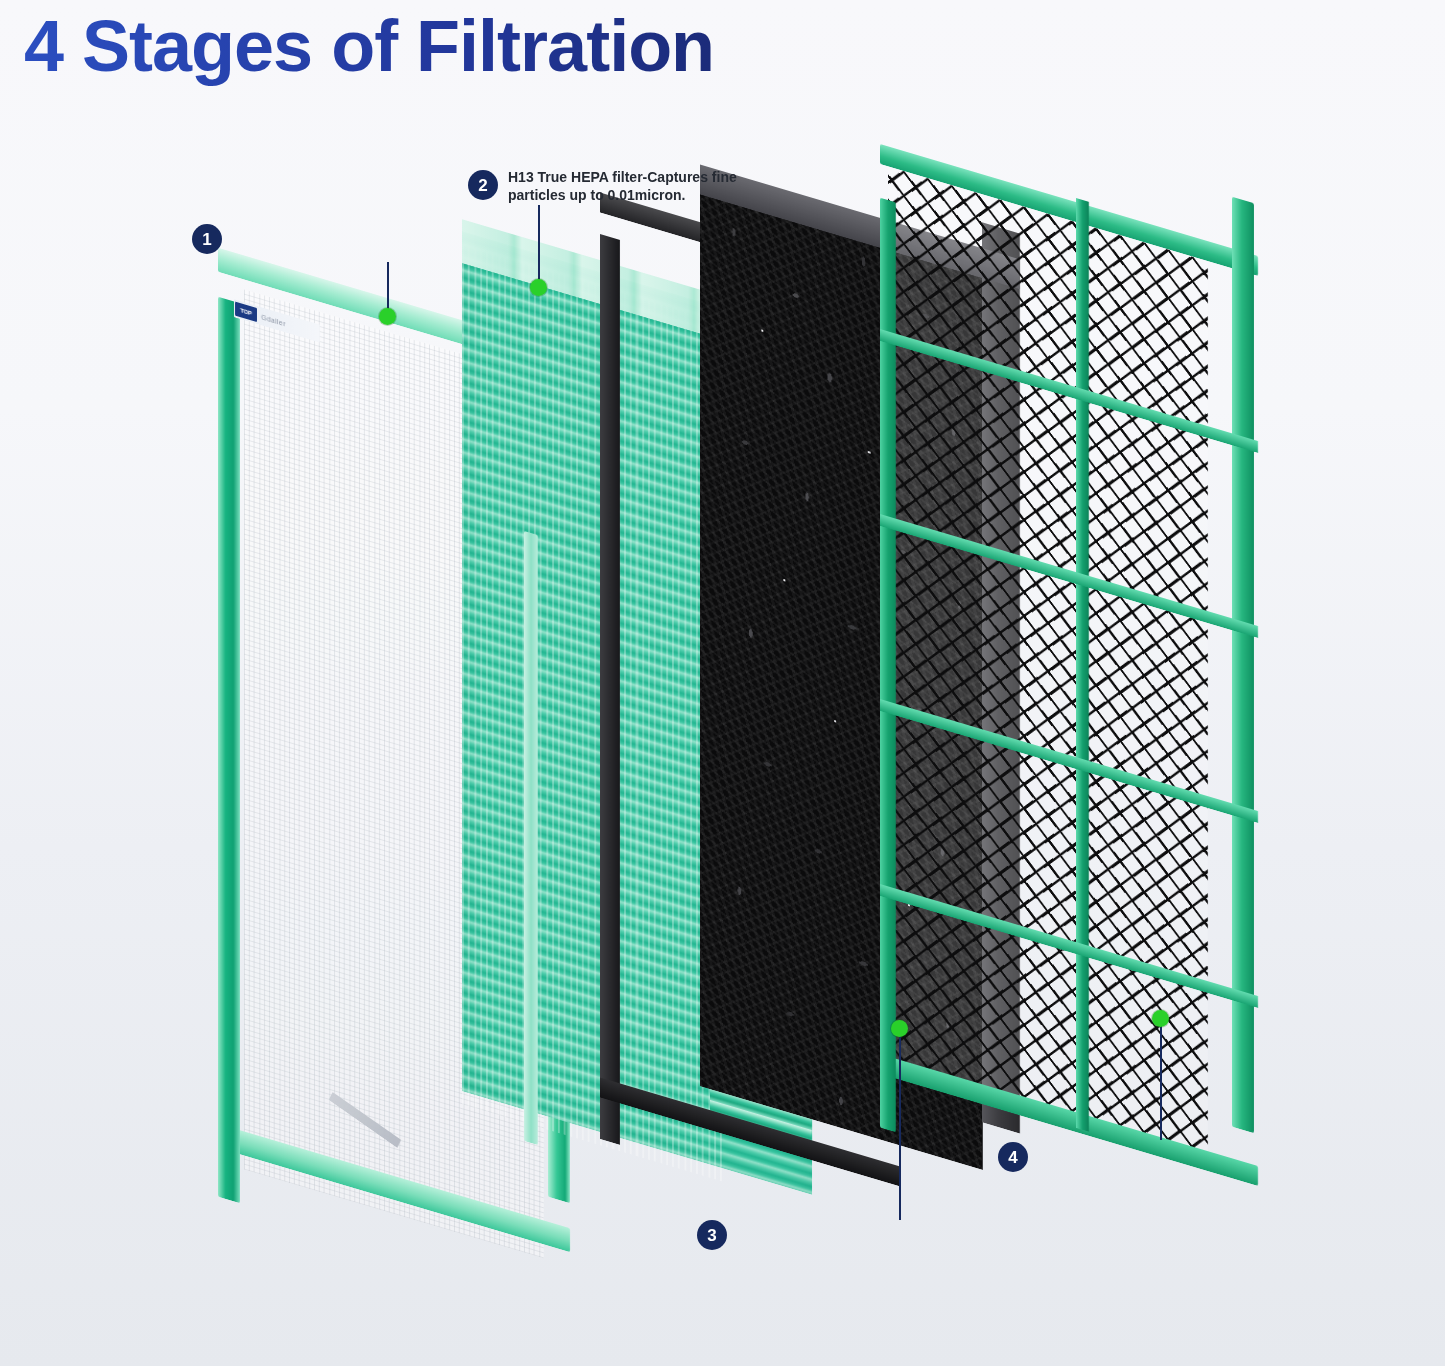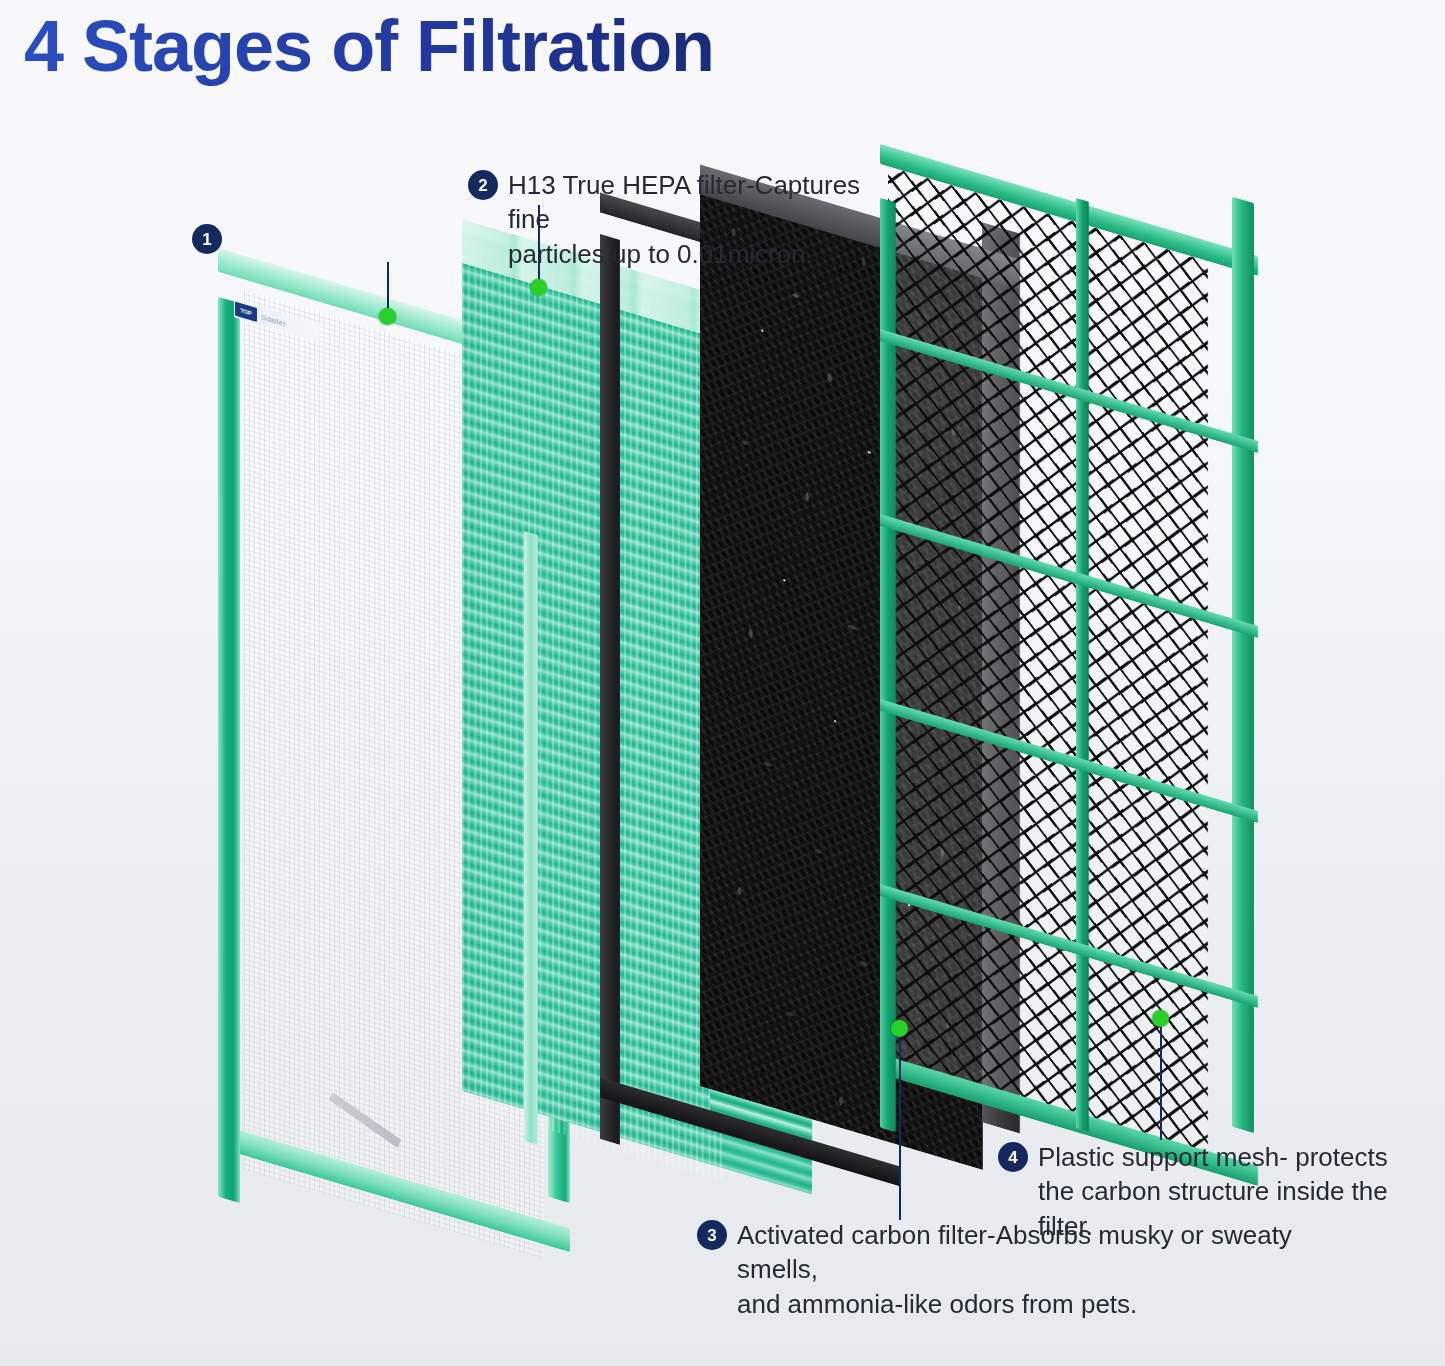--- a/index.html
+++ b/index.html
@@ -200,21 +200,21 @@
   #meshpanel .h3{top:555px;} #meshpanel .h4{top:740px;}
 
   
   .callout{position:absolute;display:flex;align-items:flex-start;gap:10px;}
   .num{
     flex:0 0 auto;width:30px;height:30px;border-radius:50%;
     background:#16295e;color:#fff;font-size:17px;font-weight:bold;
     display:flex;align-items:center;justify-content:center;line-height:1;
     margin-top:2px;
   }
-  .ctext{font-size:26px;color:#252a33;line-height:1.32;font-weight:400;white-space:pre-line;}
+  .ctext{font-size:14px;color:#252a33;line-height:1.32;font-weight:700;white-space:pre-line;}
 
   
   .leader{position:absolute;width:2px;background:#16295e;}
   .dot{position:absolute;width:17px;height:17px;border-radius:50%;
        background:#2ad02a;box-shadow:0 0 0 1px rgba(0,90,0,.25);}
 </style>
 </head>
 <body>
 
 <div id="title">4 Stages of Filtration</div>
@@ -286,21 +286,17 @@
 </div>
 
 <div class="callout" style="left:468px;top:168px;width:420px;">
   <div class="num">2</div>
   <div class="ctext">H13 True HEPA filter-Captures fine
 particles up to 0.01micron.</div>
 </div>
 
 <div class="callout" style="left:697px;top:1218px;width:660px;">
   <div class="num">3</div>
-  <div class="ctext">Activated carbon filter-Absorbs musky or sweaty smells,
-and ammonia-like odors from pets.</div>
 </div>
 
 <div class="callout" style="left:998px;top:1140px;width:430px;">
   <div class="num">4</div>
-  <div class="ctext">Plastic support mesh- protects
-the carbon structure inside the filter.</div>
 </div>
 
 </body></html>

